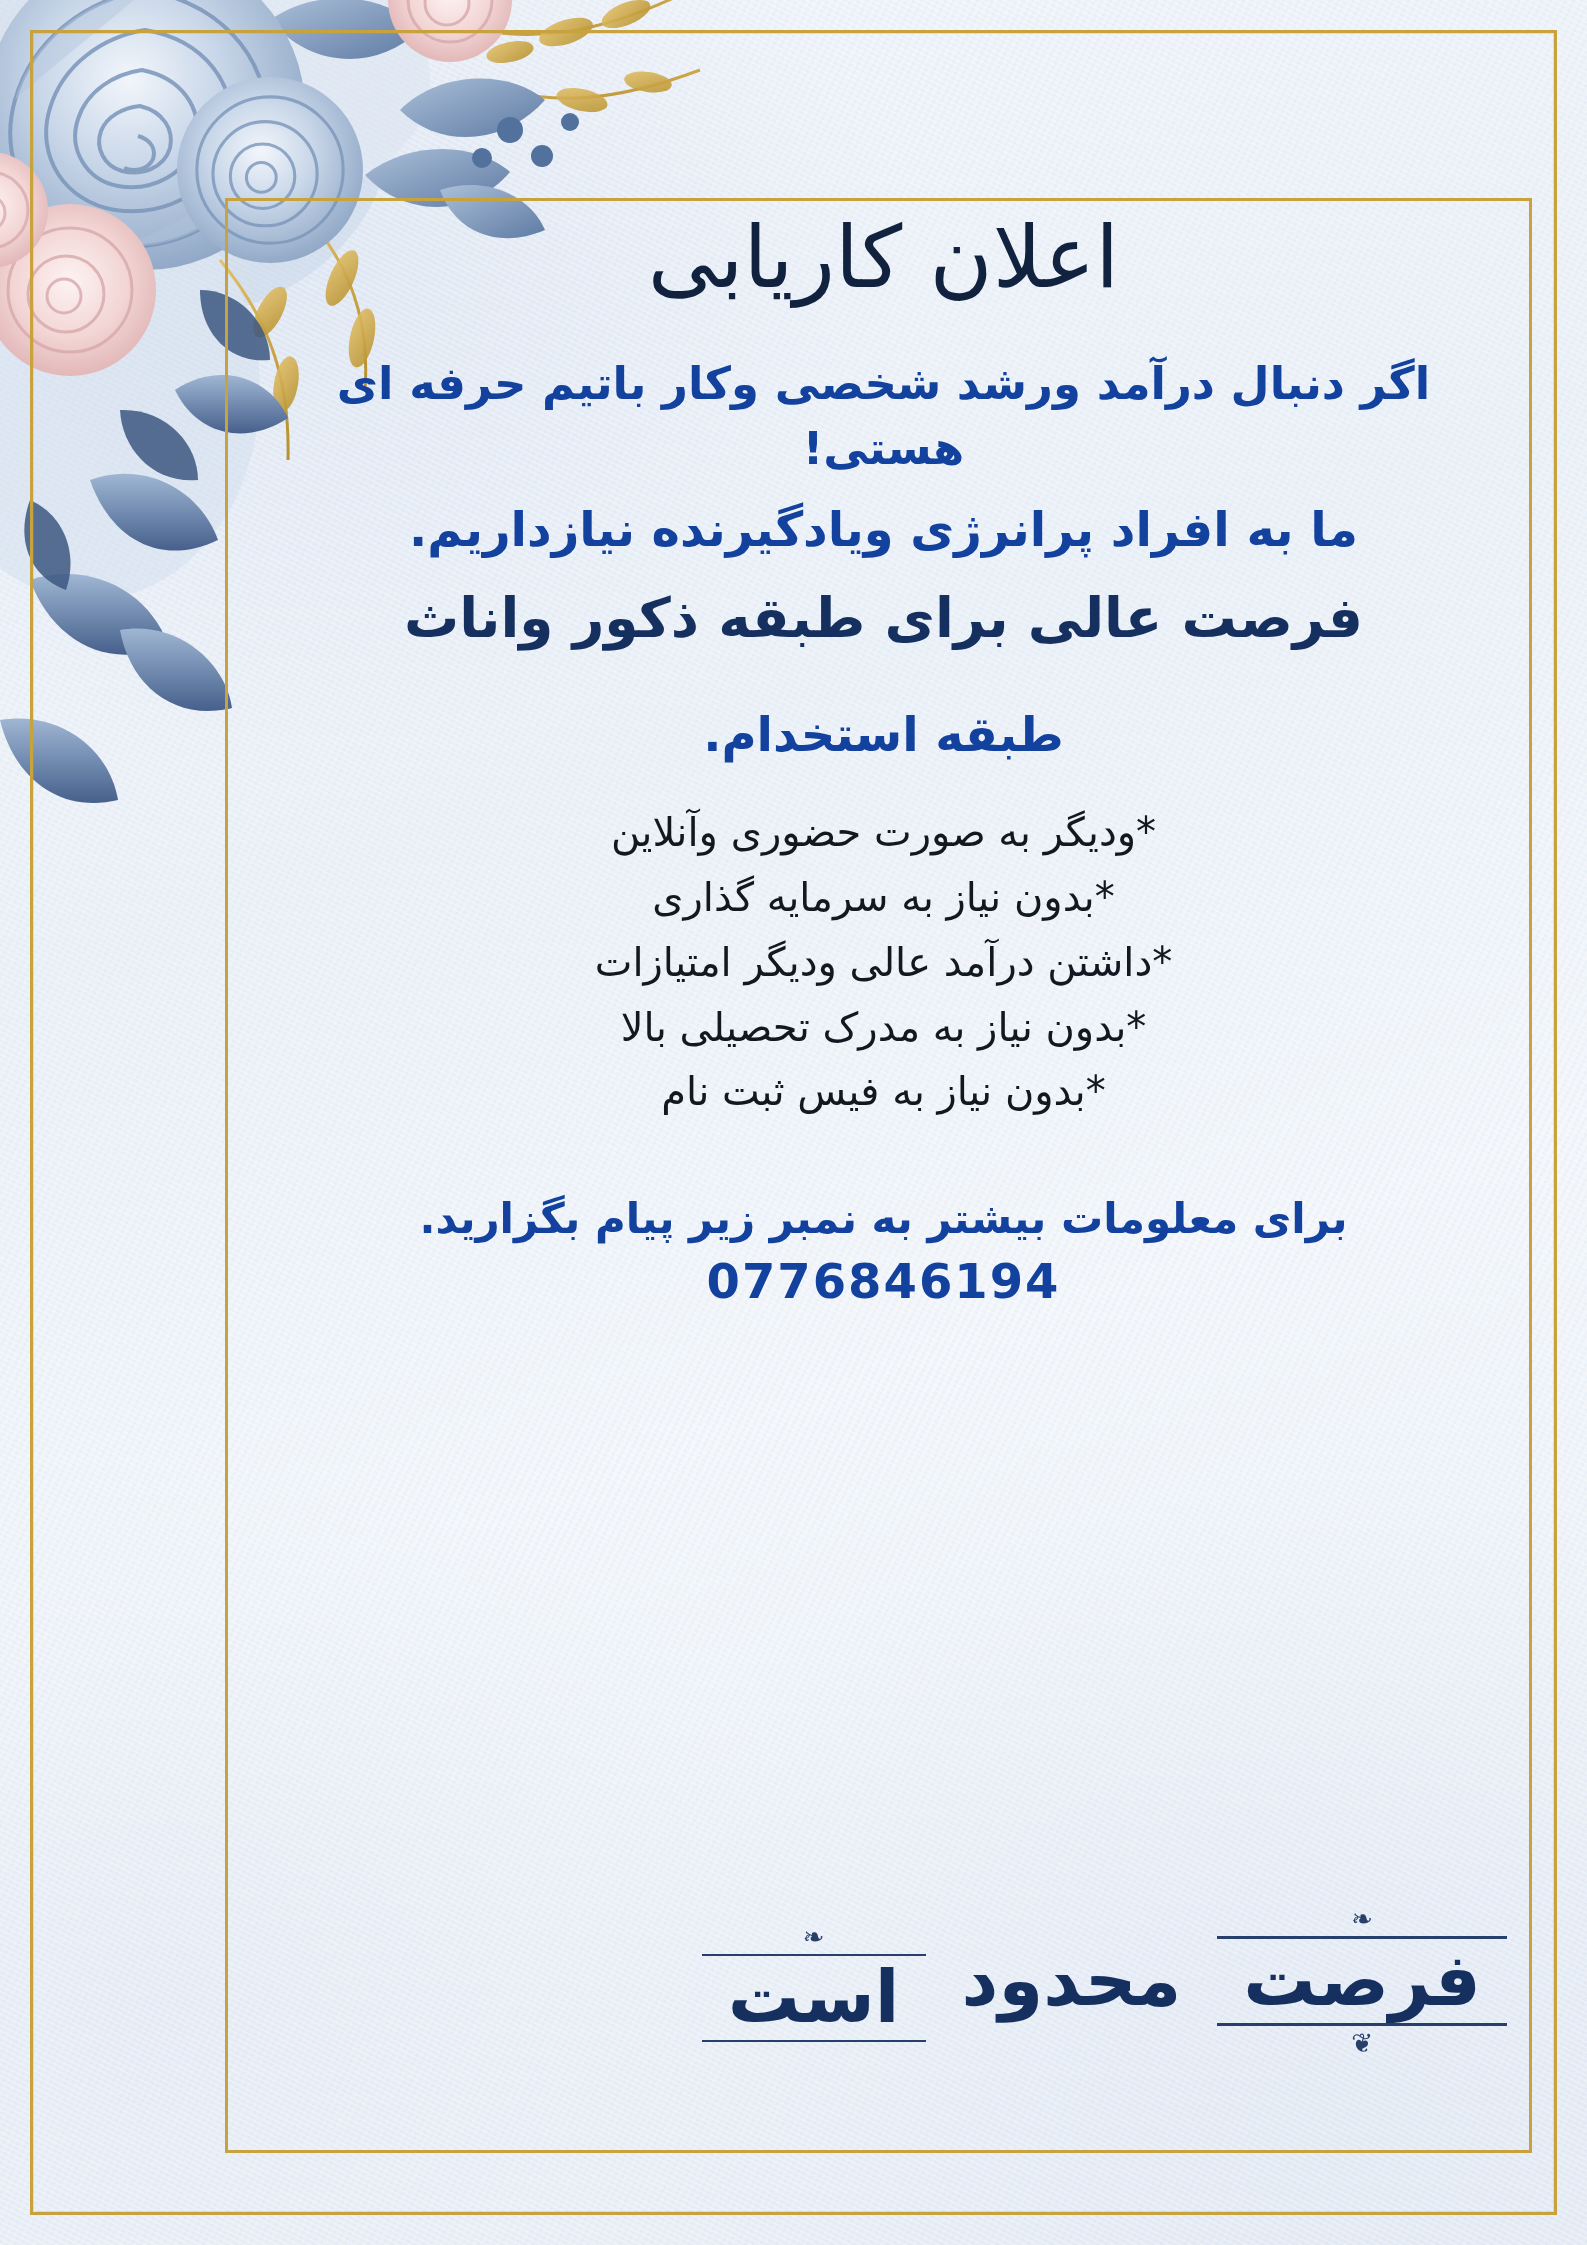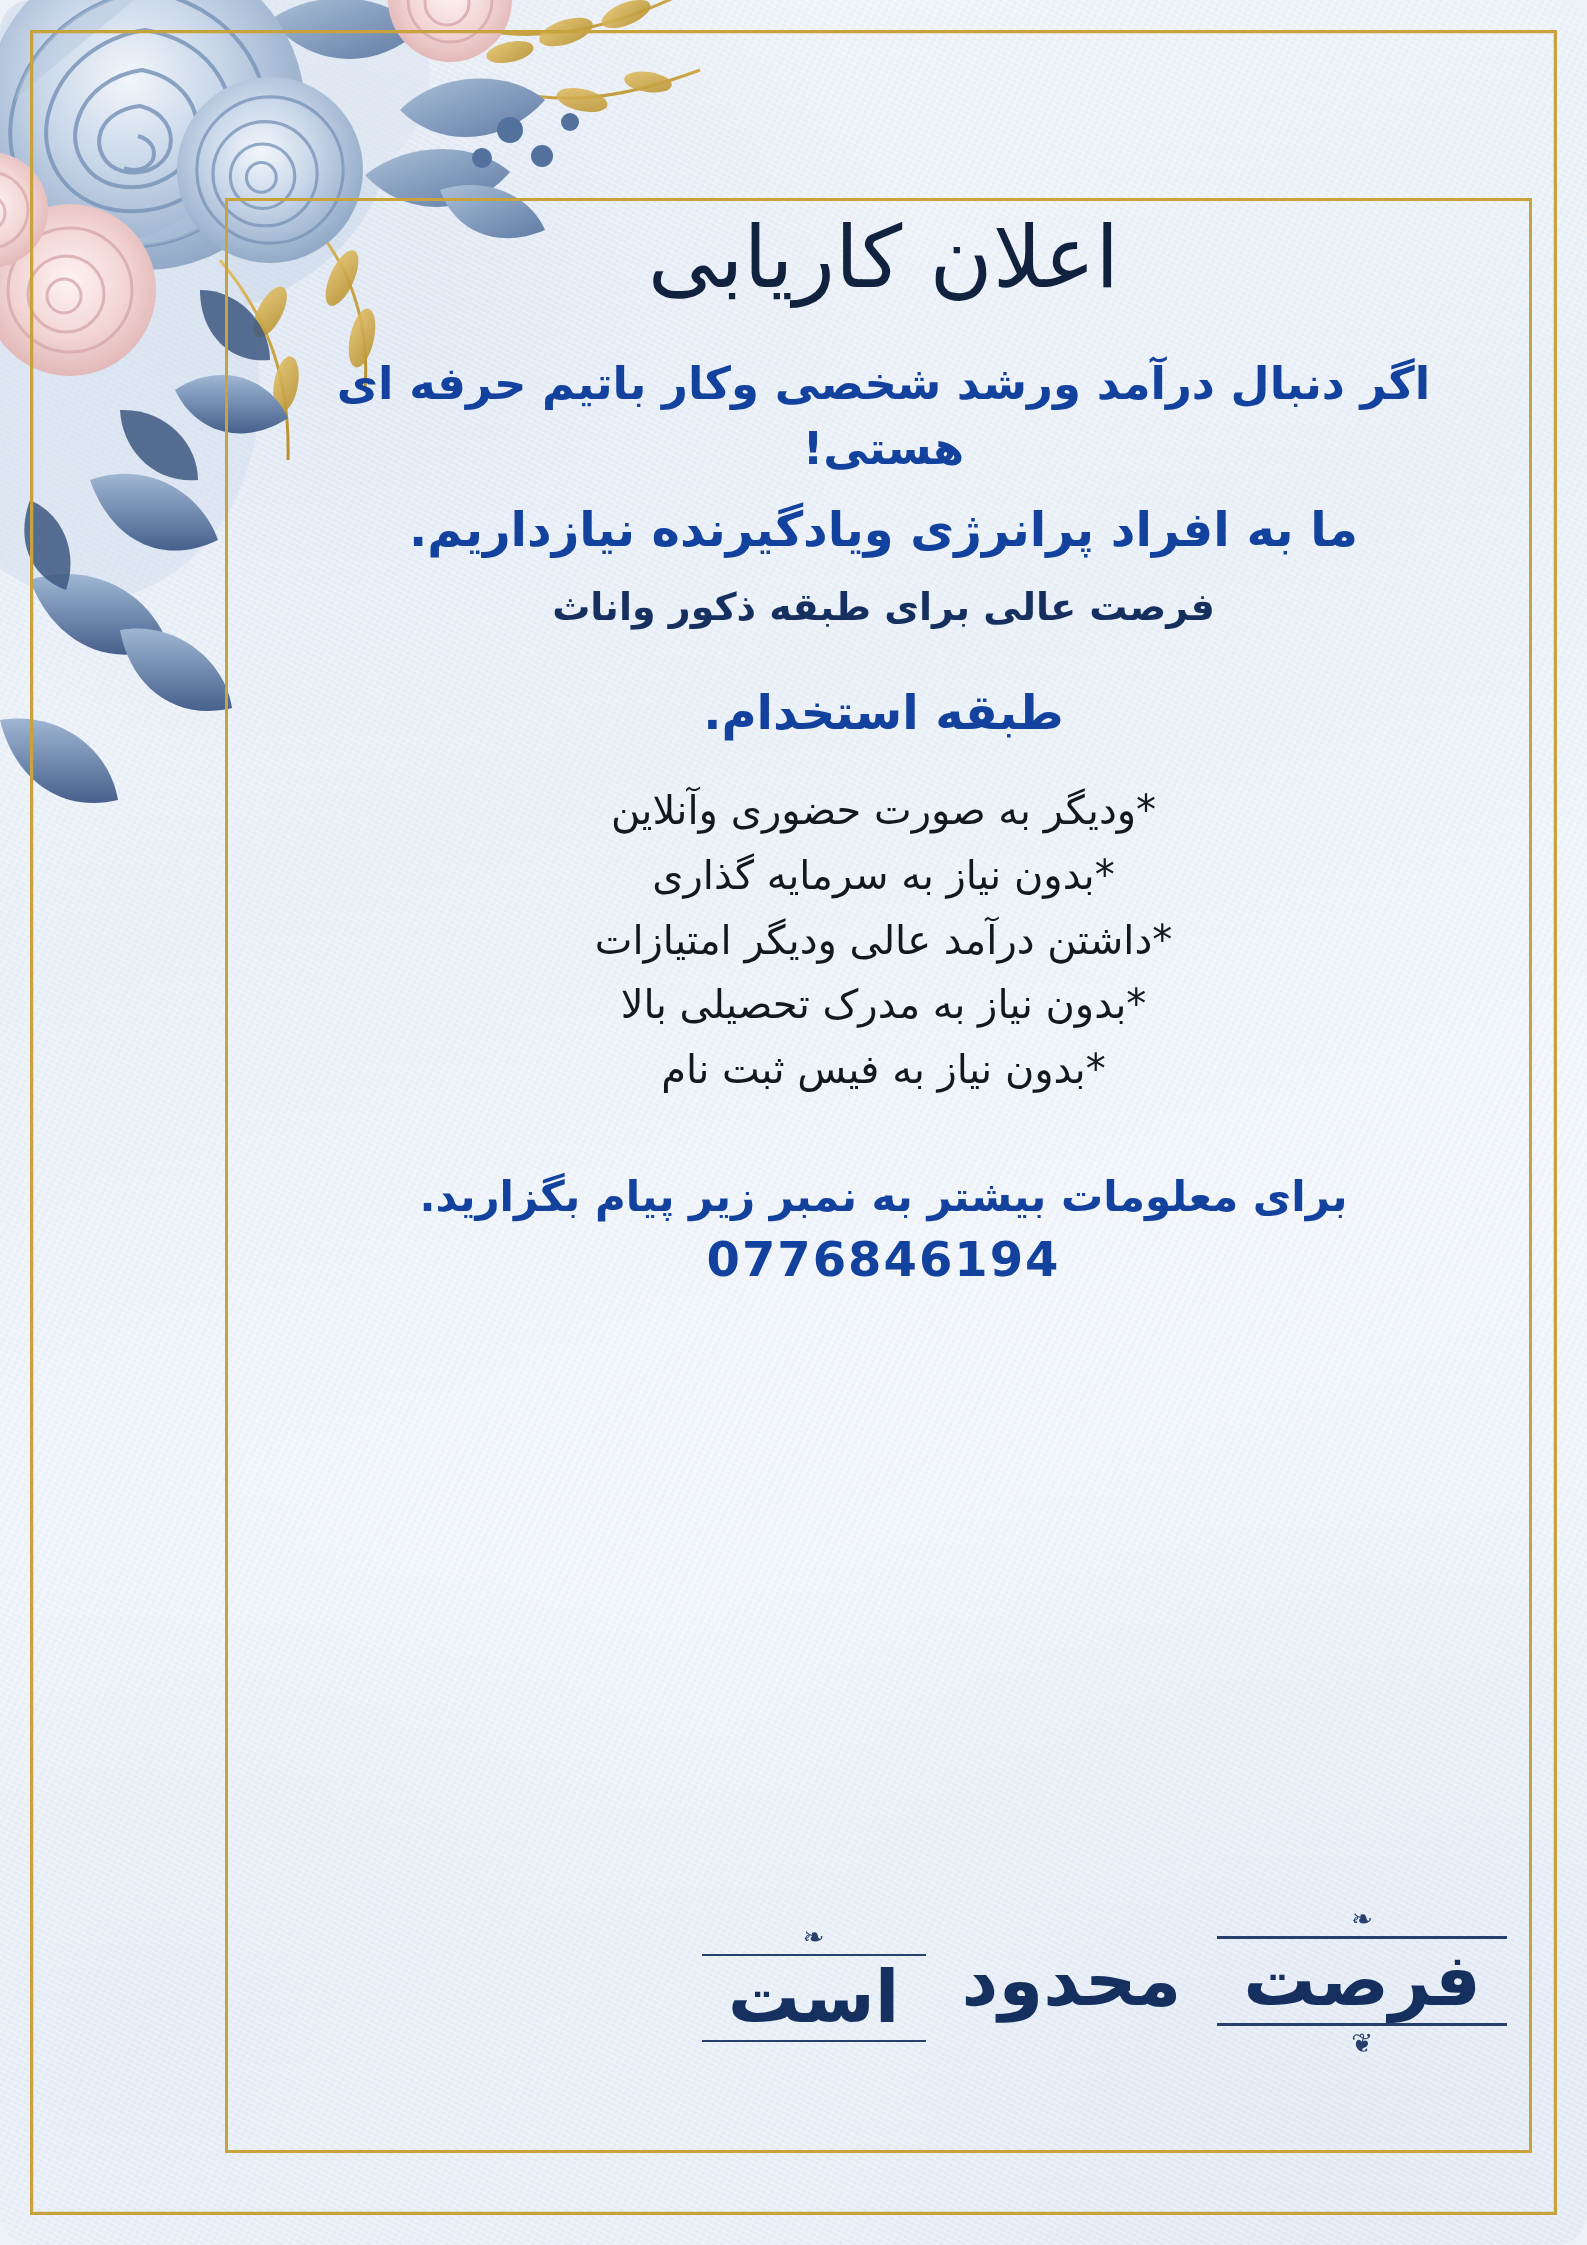--- a/index.html
+++ b/index.html
@@ -17,21 +17,20 @@
   .poster {
     position: relative;
     width: 1587px;
     height: 2245px;
     overflow: hidden;
     background:
       radial-gradient(ellipse 900px 700px at 18% 12%, #dfe7f3 0%, rgba(223,231,243,0) 70%),
       radial-gradient(ellipse 1200px 900px at 85% 95%, #e3eaf4 0%, rgba(227,234,244,0) 72%),
       radial-gradient(ellipse 1000px 800px at 10% 90%, #e6ecf5 0%, rgba(230,236,245,0) 70%),
       linear-gradient(160deg, #f2f5fa 0%, #eaf0f7 35%, #f3f6fa 60%, #e8eef6 100%);
-    border-radius: 31px;
   }
 
   
   .texture {
     position: absolute;
     inset: 0;
     background-image:
       repeating-linear-gradient(27deg, rgba(255,255,255,0.35) 0 2px, rgba(230,237,246,0.0) 2px 5px),
       repeating-linear-gradient(-63deg, rgba(214,225,240,0.25) 0 3px, rgba(255,255,255,0.0) 3px 7px);
     opacity: .75;
@@ -88,21 +87,21 @@
     font-size: 45px;
     font-weight: bold;
     color: #12419e;
     line-height: 1.45;
     margin: 13px 0 14px 0;
     direction: rtl;
   }
   .lead.l2 { font-size: 48px; margin-bottom: 18px; }
 
   .headline {
-    font-size: 38px;
+    font-size: 55px;
     font-weight: bold;
     color: #15305f;
     line-height: 1.3;
     margin: 6px 0 52px 0;
     direction: rtl;
     letter-spacing: 2px;
   }
 
   .section-title {
     font-size: 48px;

